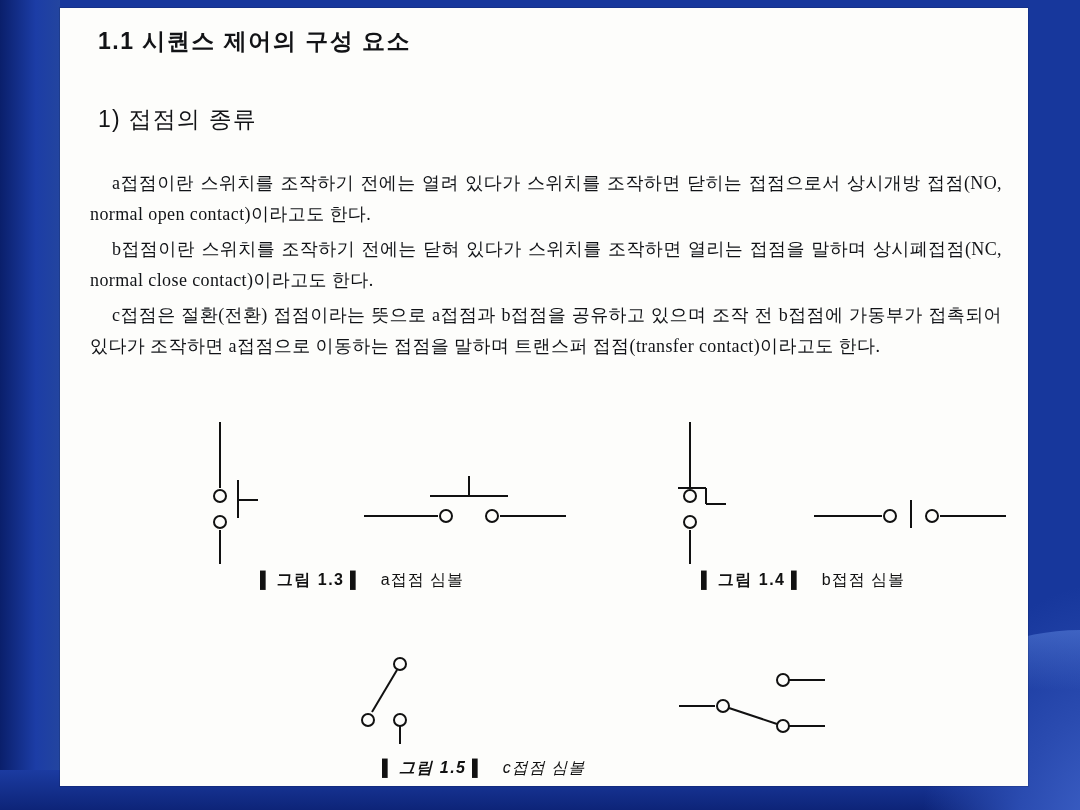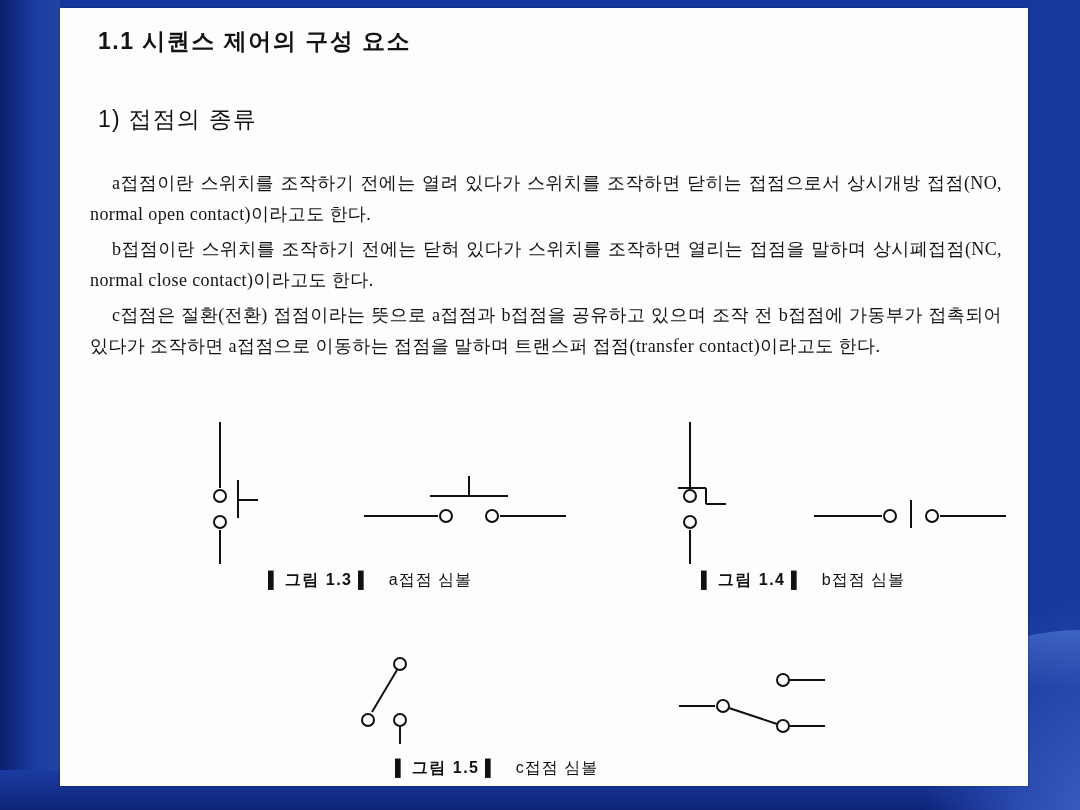--- a/index.html
+++ b/index.html
@@ -167,21 +167,21 @@
         <svg width="210" height="70" viewBox="0 0 210 70">
           <line x1="4" y1="48" x2="78" y2="48" stroke="#111" stroke-width="2"></line>
           <circle cx="86" cy="48" r="6" fill="none" stroke="#111" stroke-width="2"></circle>
           <circle cx="132" cy="48" r="6" fill="none" stroke="#111" stroke-width="2"></circle>
           <line x1="140" y1="48" x2="206" y2="48" stroke="#111" stroke-width="2"></line>
           <line x1="70" y1="28" x2="148" y2="28" stroke="#111" stroke-width="2"></line>
           <line x1="109" y1="28" x2="109" y2="8" stroke="#111" stroke-width="2"></line>
         </svg>
       </div>
 
-      <div class="fig-caption" style="left:208px; top:162px;">
+      <div class="fig-caption" style="left:200px; top:162px;">
         <span class="bar">▌</span>
         <span class="num">그림 1.3</span>
         <span class="bar">▌</span>
         <span class="title">a접점 심볼</span>
       </div>
 
       <div class="sym" style="left:570px; top:10px;">
         <svg width="120" height="150" viewBox="0 0 120 150">
           <line x1="60" y1="4" x2="60" y2="70" stroke="#111" stroke-width="2"></line>
           <circle cx="60" cy="78" r="6" fill="none" stroke="#111" stroke-width="2"></circle>
@@ -225,21 +225,21 @@
           <line x1="4" y1="48" x2="40" y2="48" stroke="#111" stroke-width="2"></line>
           <circle cx="48" cy="48" r="6" fill="none" stroke="#111" stroke-width="2"></circle>
           <circle cx="108" cy="22" r="6" fill="none" stroke="#111" stroke-width="2"></circle>
           <line x1="114" y1="22" x2="150" y2="22" stroke="#111" stroke-width="2"></line>
           <line x1="54" y1="50" x2="102" y2="66" stroke="#111" stroke-width="2"></line>
           <circle cx="108" cy="68" r="6" fill="none" stroke="#111" stroke-width="2"></circle>
           <line x1="114" y1="68" x2="150" y2="68" stroke="#111" stroke-width="2"></line>
         </svg>
       </div>
 
-      <div class="fig-caption" style="left:335px; top:350px;">
+      <div class="fig-caption" style="left:322px; top:350px;font-style:italic;">
         <span class="bar">▌</span>
         <span class="num">그림 1.5</span>
         <span class="bar">▌</span>
         <span class="title">c접점 심볼</span>
       </div>
 
     </div>
   </div>
 </div>
 

